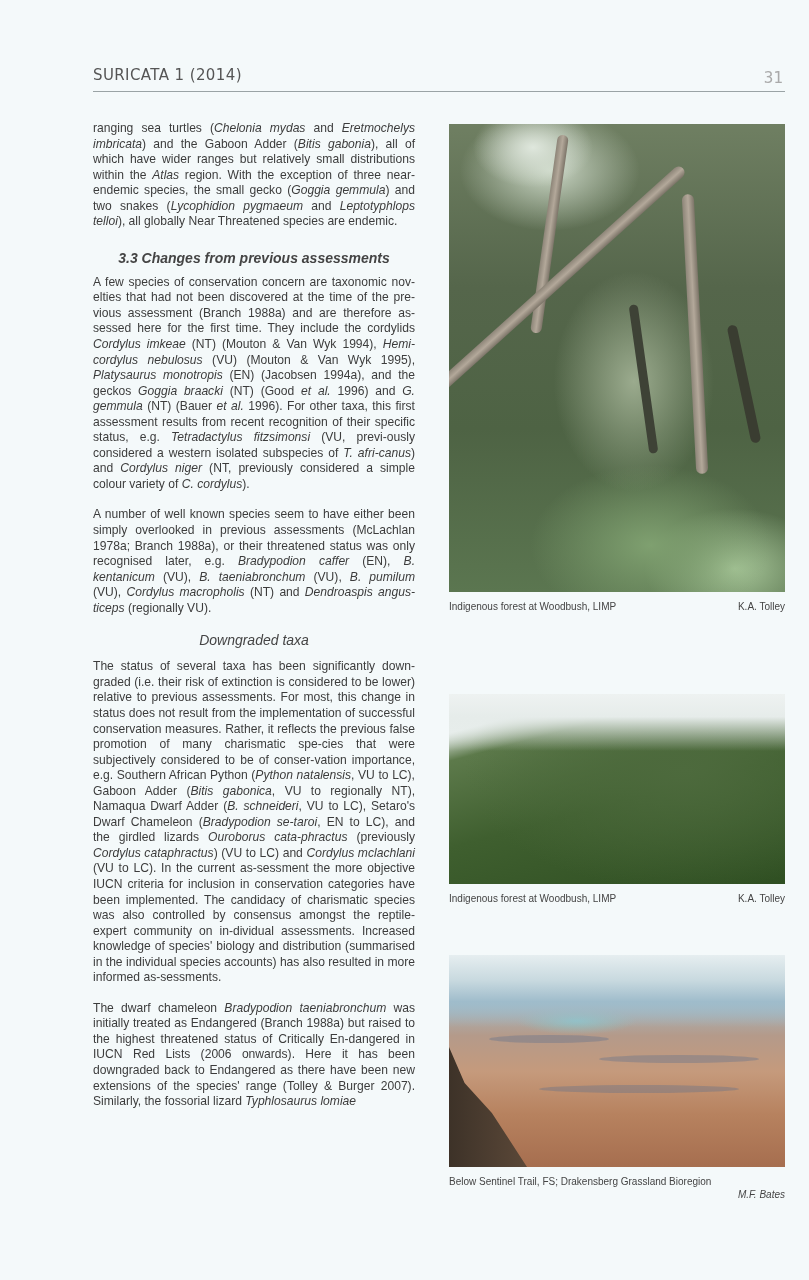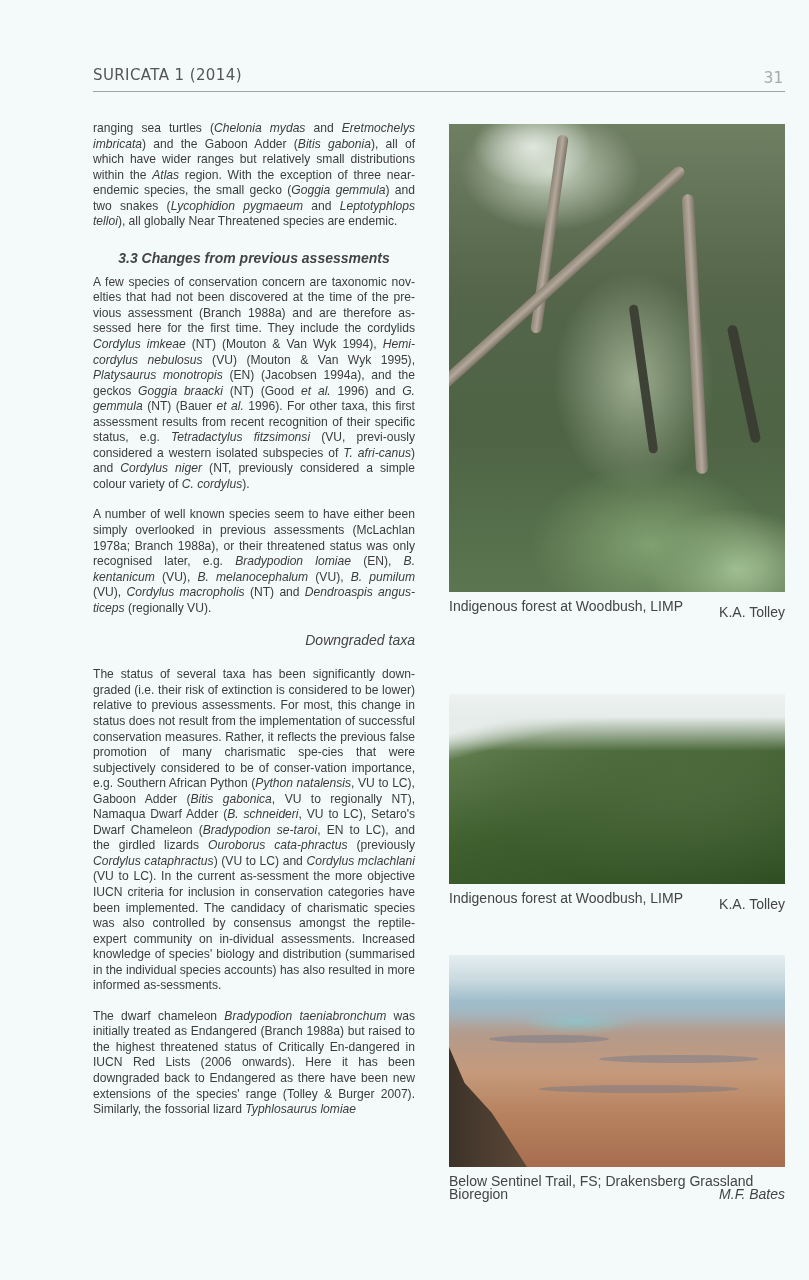--- a/index.html
+++ b/index.html
@@ -34,31 +34,31 @@
   }
   .col p { margin:0 0 15px 0; }
   .col p.tight { margin-bottom:12px; }
   .h2 {
     font-style:italic; font-weight:bold;
     font-size:14px; line-height:26px; color:#444;
     margin:10px 0 4px 0; text-align:center;
   }
   .h3 {
     font-style:italic; font-size:14px; line-height:18px; color:#444;
-    margin:0 0 18px 0; text-align:right;
+    margin:0 0 10px 0; text-align:center;
   }
   i { }
   .fig { position:absolute; left:449px; width:336px; }
   .photo { width:336px; position:relative; overflow:hidden; }
   .cap {
-    position:relative; font-size:14px; line-height:13px; color:#444;
+    position:relative; font-size:10px; line-height:13px; color:#444;
     margin-top:8px; height:14px;
   }
   .cap .left { position:absolute; left:0; top:0; }
-  .cap .right { position:absolute; right:0; top:6px; }
+  .cap .right { position:absolute; right:0; top:0; }
   .cap2 { height:28px; }
   .cap2 .right { top:13px;font-style:italic; }
 
   
   #p1 { height:468px;
     background:
       radial-gradient(ellipse 60px 40px at 25% 5%, #dfe7dd 0%, rgba(223,231,221,0) 100%),
       radial-gradient(ellipse 90px 60px at 30% 10%, #c9d5c4 0%, rgba(201,213,196,0) 100%),
       radial-gradient(ellipse 80px 110px at 55% 55%, #9bab8e 0%, rgba(155,171,142,0) 100%),
       radial-gradient(ellipse 120px 80px at 60% 90%, #7fa070 0%, rgba(127,160,112,0) 100%),
@@ -90,21 +90,21 @@
 <div class="header">
   <span class="journal">SURICATA 1 (2014)</span>
   <span class="pagenum">31</span>
   <div class="rule"></div>
 </div>
 
 <div class="col">
   <p>ranging sea turtles (<i>Chelonia mydas</i> and <i>Eretmochelys imbricata</i>) and the Gaboon Adder (<i>Bitis gabonia</i>), all of which have wider ranges but relatively small distributions within the <i>Atlas</i> region. With the exception of three near-endemic species, the small gecko (<i>Goggia gemmula</i>) and two snakes (<i>Lycophidion pygmaeum</i> and <i>Leptotyphlops telloi</i>), all globally Near Threatened species are endemic.</p>
   <div class="h2">3.3 Changes from previous assessments</div>
   <p>A few species of conservation concern are taxonomic nov-elties that had not been discovered at the time of the pre-vious assessment (Branch 1988a) and are therefore as-sessed here for the first time. They include the cordylids <i>Cordylus imkeae</i> (NT) (Mouton &amp; Van Wyk 1994), <i>Hemi-cordylus nebulosus</i> (VU) (Mouton &amp; Van Wyk 1995), <i>Platysaurus monotropis</i> (EN) (Jacobsen 1994a), and the geckos <i>Goggia braacki</i> (NT) (Good <i>et al.</i> 1996) and <i>G. gemmula</i> (NT) (Bauer <i>et al.</i> 1996). For other taxa, this first assessment results from recent recognition of their specific status, e.g. <i>Tetradactylus fitzsimonsi</i> (VU, previ-ously considered a western isolated subspecies of <i>T. afri-canus</i>) and <i>Cordylus niger</i> (NT, previously considered a simple colour variety of <i>C. cordylus</i>).</p>
-  <p>A number of well known species seem to have either been simply overlooked in previous assessments (McLachlan 1978a; Branch 1988a), or their threatened status was only recognised later, e.g. <i>Bradypodion lomiae</i> (EN), <i>B. kentanicum</i> (VU), <i>B. melanocephalum</i> (VU), <i>B. pumilum</i> (VU), <i>Cordylus macropholis</i> (NT) and <i>Dendroaspis angus-ticeps</i> (regionally VU).</p>
+  <p>A number of well known species seem to have either been simply overlooked in previous assessments (McLachlan 1978a; Branch 1988a), or their threatened status was only recognised later, e.g. <i>Bradypodion caffer</i> (EN), <i>B. kentanicum</i> (VU), <i>B. taeniabronchum</i> (VU), <i>B. pumilum</i> (VU), <i>Cordylus macropholis</i> (NT) and <i>Dendroaspis angus-ticeps</i> (regionally VU).</p>
   <div class="h3">Downgraded taxa</div>
   <p>The status of several taxa has been significantly down-graded (i.e. their risk of extinction is considered to be lower) relative to previous assessments. For most, this change in status does not result from the implementation of successful conservation measures. Rather, it reflects the previous false promotion of many charismatic spe-cies that were subjectively considered to be of conser-vation importance, e.g. Southern African Python (<i>Python natalensis</i>, VU to LC), Gaboon Adder (<i>Bitis gabonica</i>, VU to regionally NT), Namaqua Dwarf Adder (<i>B. schneideri</i>, VU to LC), Setaro's Dwarf Chameleon (<i>Bradypodion se-taroi</i>, EN to LC), and the girdled lizards <i>Ouroborus cata-phractus</i> (previously <i>Cordylus cataphractus</i>) (VU to LC) and <i>Cordylus mclachlani</i> (VU to LC). In the current as-sessment the more objective IUCN criteria for inclusion in conservation categories have been implemented. The candidacy of charismatic species was also controlled by consensus amongst the reptile-expert community on in-dividual assessments. Increased knowledge of species' biology and distribution (summarised in the individual species accounts) has also resulted in more informed as-sessments.</p>
   <p class="tight">The dwarf chameleon <i>Bradypodion taeniabronchum</i> was initially treated as Endangered (Branch 1988a) but raised to the highest threatened status of Critically En-dangered in IUCN Red Lists (2006 onwards). Here it has been downgraded back to Endangered as there have been new extensions of the species' range (Tolley &amp; Burger 2007). Similarly, the fossorial lizard <i>Typhlosaurus lomiae</i></p>
 </div>
 
 <div class="fig" style="top:124px;">
   <div class="photo" id="p1">
     <div class="trunk" style="left:95px;top:10px;width:11px;height:200px;transform:rotate(8deg);"></div>
     <div class="trunk" style="left:110px;top:40px;width:12px;height:330px;transform:rotate(48deg);transform-origin:top left;left:230px;"></div>
     <div class="trunk" style="left:240px;top:70px;width:12px;height:280px;transform:rotate(-3deg);"></div>

